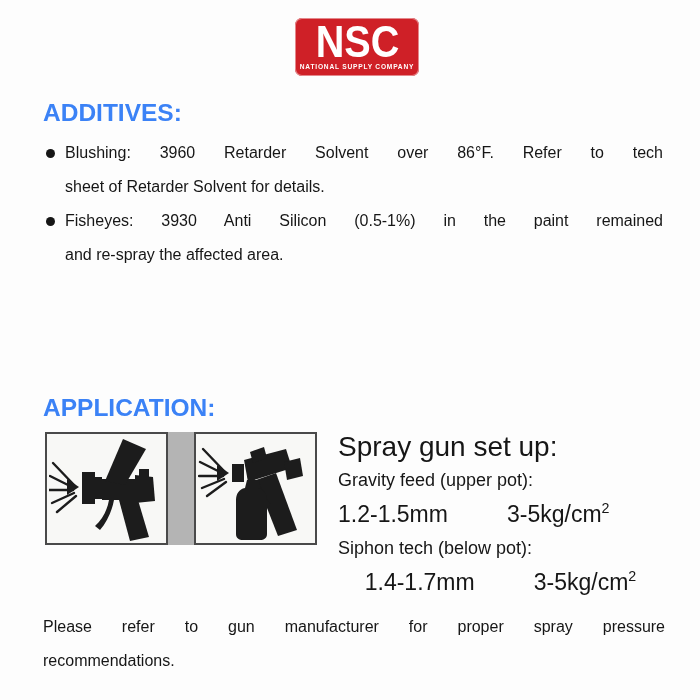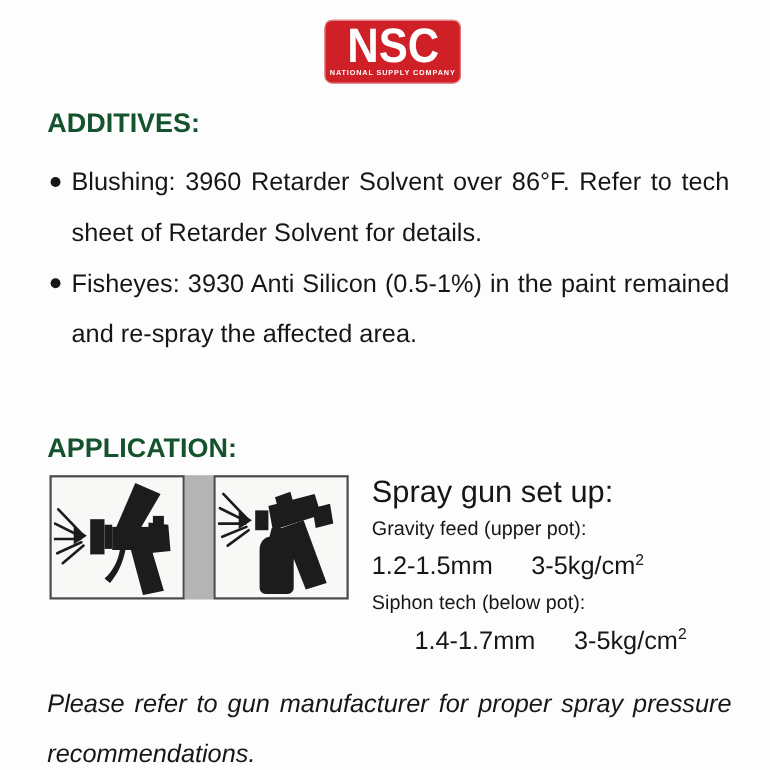--- a/index.html
+++ b/index.html
@@ -21,56 +21,56 @@
     font-weight:bold; font-size:44px; line-height:40px; color:#ffffff;
     transform:scaleX(0.9); letter-spacing:0px; margin-top:-2px;
   }
   .logo-sub {
     font-size:6.6px; font-weight:bold; color:#ffffff; letter-spacing:0.8px;
     white-space:nowrap; margin-top:1px;
   }
 
   .section-heading {
     position:absolute; left:43px;
-    font-size:24.5px; font-weight:bold; line-height:30px; color:#14532d;
+    font-size:24.5px; font-weight:bold; line-height:30px; color:#3b82f6;
   }
   #additives-heading { top:98px; }
   #application-heading { top:393px; }
 
   
   .bullet-list { position:absolute; left:43px; top:136px; width:620px; }
   .bullet-item { position:relative; padding-left:22px; }
   .bullet-dot {
     position:absolute; left:3px; top:13px; width:9px; height:9px;
     border-radius:50%; background:#161616;
   }
-  .line { font-size:23px; line-height:34px; white-space:normal;margin-top:12px; }
+  .line { font-size:16px; line-height:34px; white-space:normal; }
   .stretch { text-align:justify; text-align-last:justify; }
 
   
   .icon-panel { position:absolute; left:45px; top:432px; display:flex; }
   .icon-box {
     width:123px; height:113px; box-sizing:border-box;
     border:2px solid #4a4a4a; background:#f8f8f6;
     display:flex; align-items:center; justify-content:center;
   }
   .icon-gap { width:26px; background:#b4b4b4; }
   .icon-box svg { display:block; }
 
   
   .setup-column { position:absolute; left:338px; top:431px; width:330px; }
   .setup-title { font-size:28px; font-weight:normal; line-height:32px; }
   .setup-label { font-size:18px; line-height:34px; }
-  .setup-values { font-size:23px; line-height:34px; display:flex; }
+  .setup-values { font-size:23px; line-height:34px; display:flex;gap:24px; }
   .setup-values .nozzle { width:145px; }
   .setup-values.second { margin-left:-5px;justify-content:center; }
   sup { font-size:62%; line-height:0; vertical-align:super; }
 
   
-  .footer { position:absolute; left:43px; top:610px; width:622px;font-style:italic; }
+  .footer { position:absolute; left:43px; top:610px; width:622px; }
 </style>
 </head>
 <body>
 
 <div class="page">
 
   <div class="logo">
     <div class="logo-text">NSC</div>
     <div class="logo-sub">NATIONAL SUPPLY COMPANY</div>
   </div>

